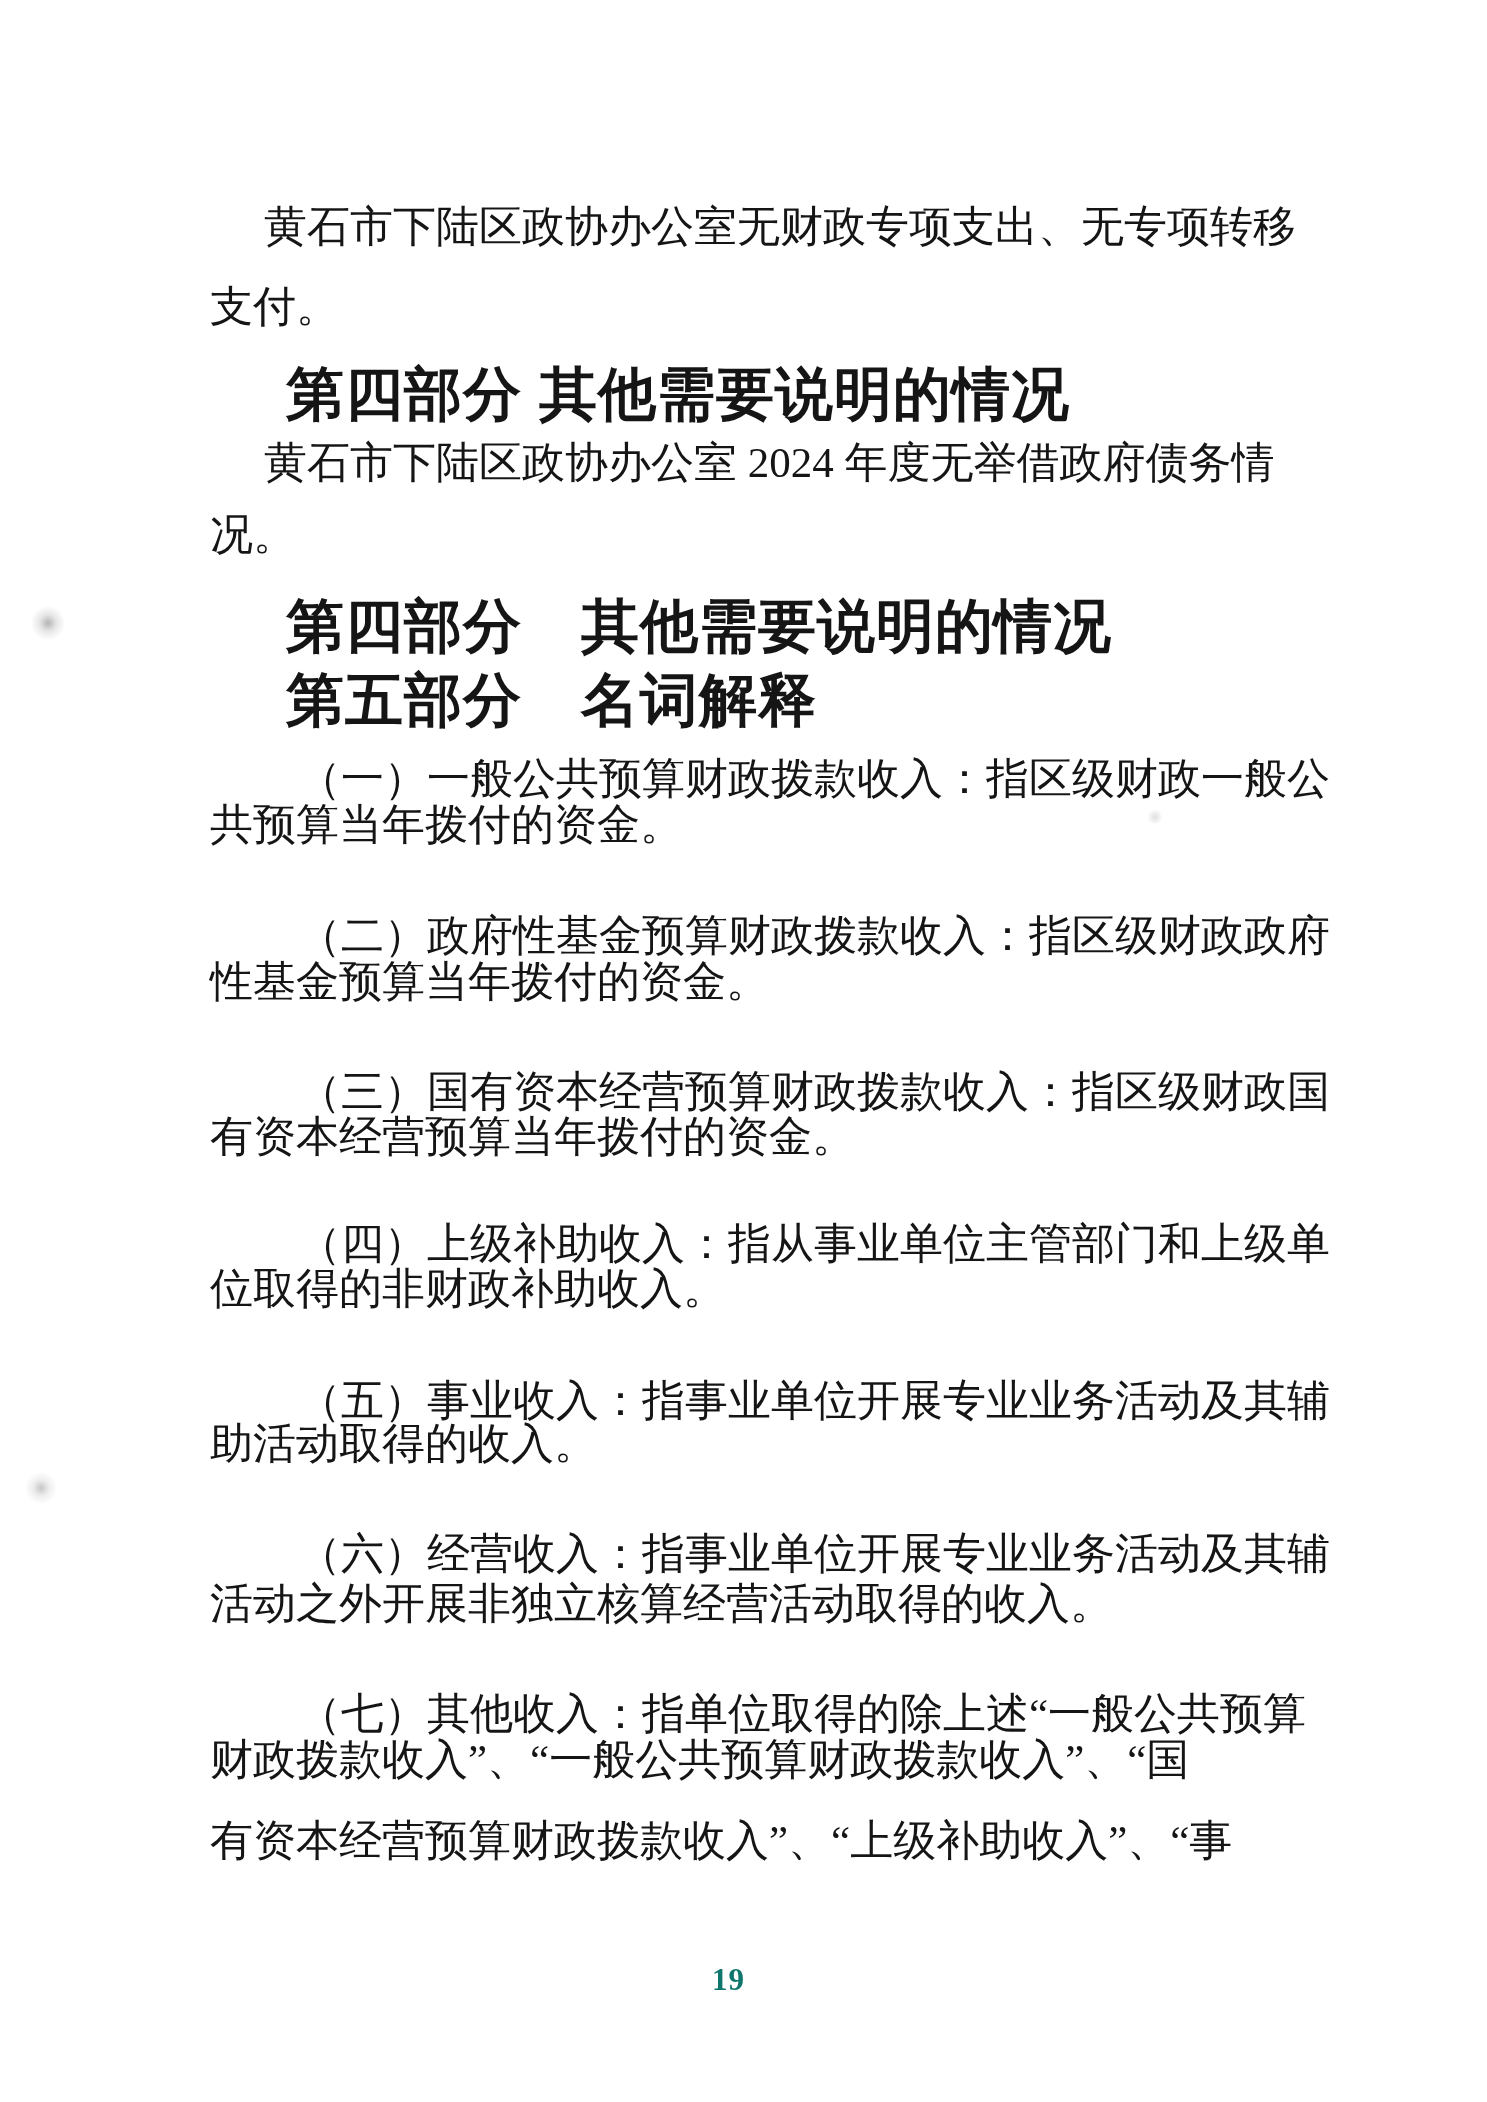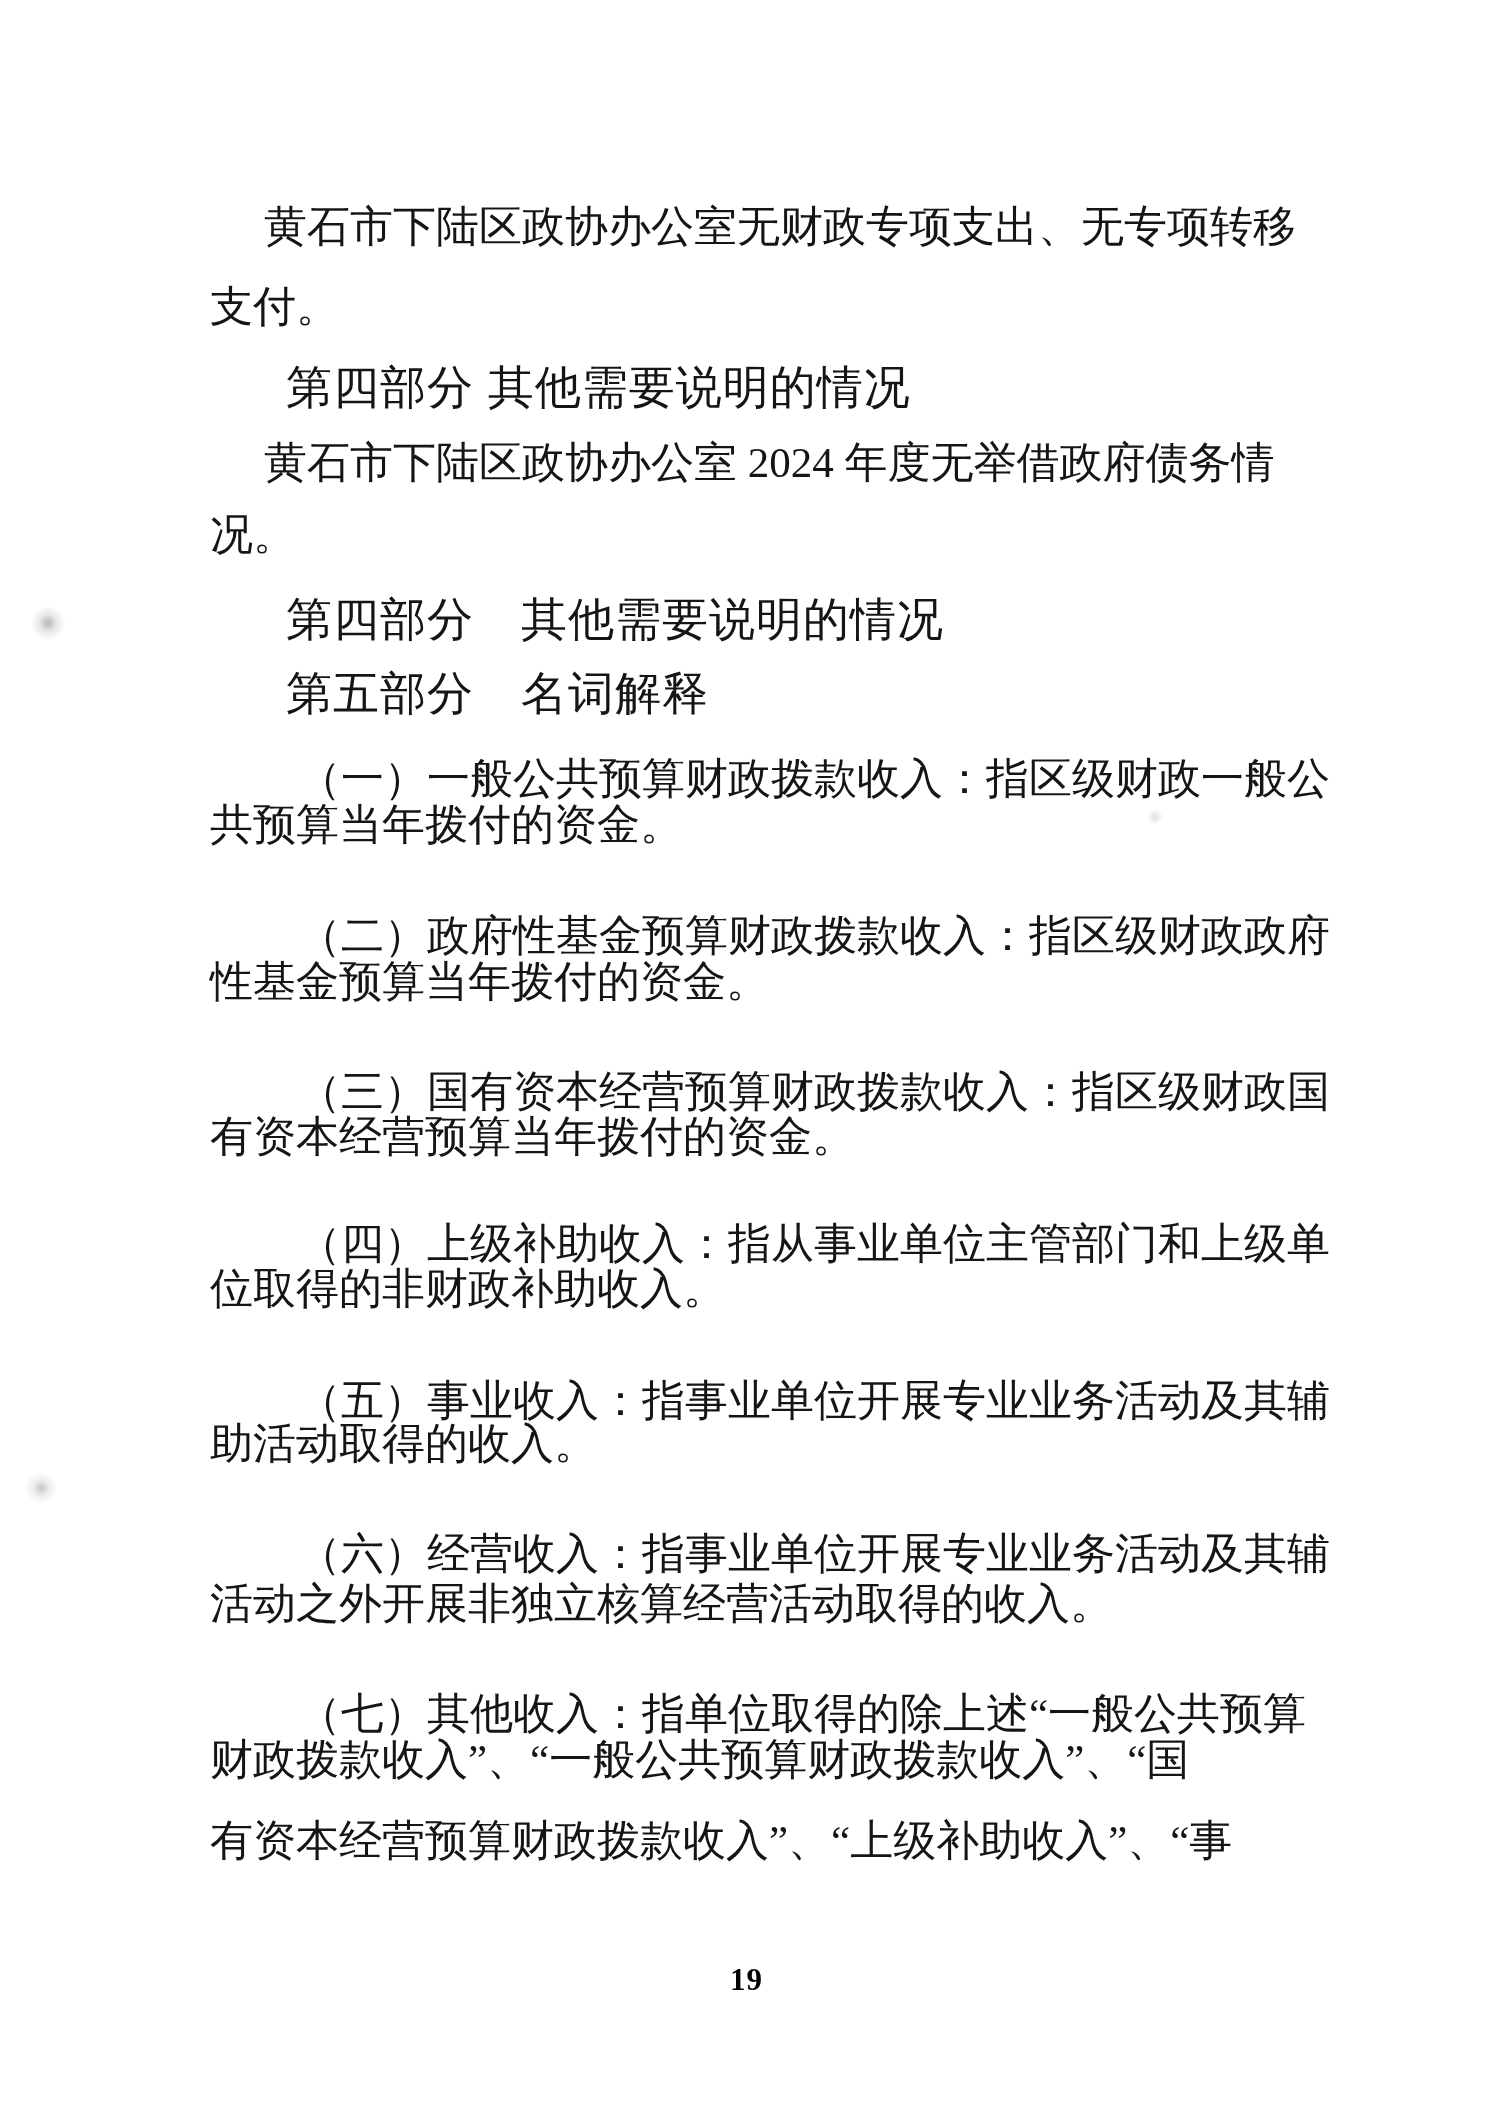--- a/index.html
+++ b/index.html
@@ -24,34 +24,34 @@
     line-height: 1.18;
     letter-spacing: 0px;
     white-space: nowrap;
     font-family: "Liberation Serif", "DejaVu Serif", serif;
     -webkit-font-smoothing: none;
   }
   .indent1 { padding-left: 54px; }   
   .indent2 { padding-left: 88px; margin-top: 30px; }   
   .heading {
     font-family: "Liberation Sans", "DejaVu Sans", sans-serif;
-    font-weight: normal;
-    font-size: 46px;
+    font-weight: bold;
+    font-size: 58px;
     padding-left: 76px;
     letter-spacing: 1px;
   }
   .pageno {
     position: absolute;
-    left: 730px;
+    left: 712px;
     top: 1962px;
     font-size: 31px;
     font-weight: bold;
     letter-spacing: 1px;
     font-family: "Liberation Serif", "DejaVu Serif", serif;
-    color: #000000;
+    color: #0f766e;
   }
   .smudge {
     position: absolute;
     border-radius: 50%;
     pointer-events: none;
   }
   .smudge-a {
     left: 30px; top: 606px; width: 36px; height: 34px;
     background: radial-gradient(circle at 50% 50%, rgba(120,120,120,0.55) 0%, rgba(160,160,160,0.25) 35%, rgba(200,200,200,0.0) 70%);
   }

